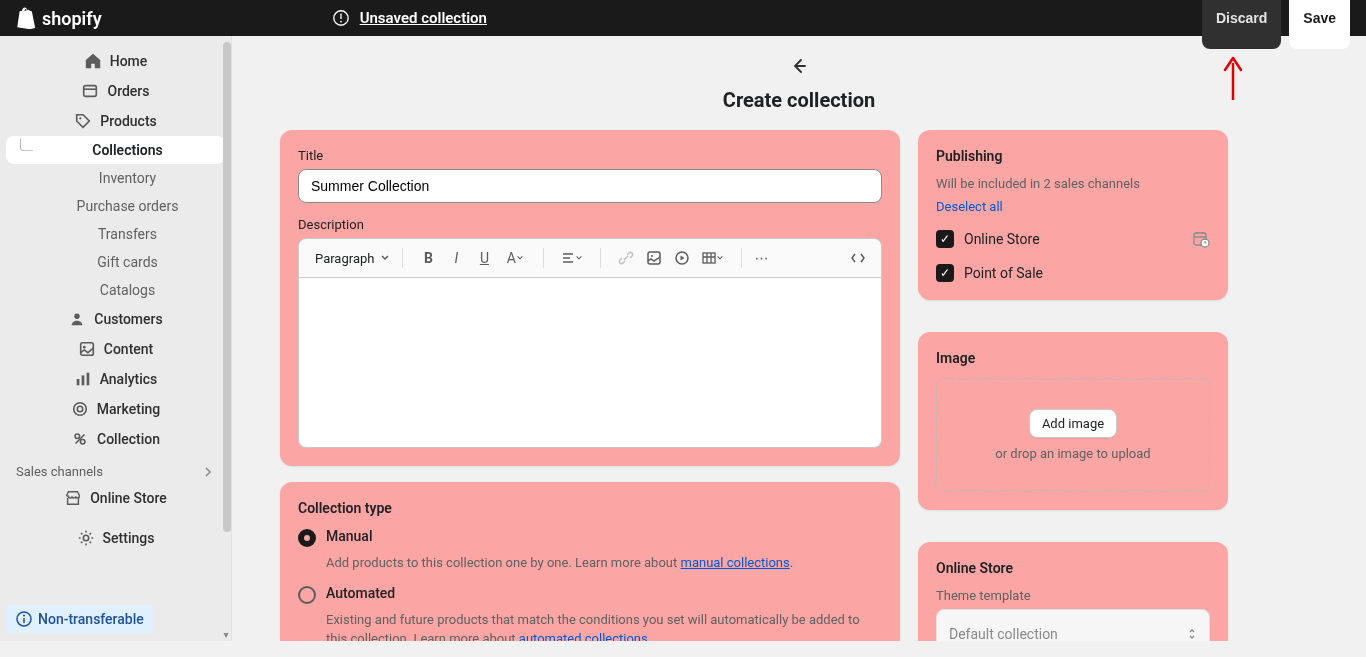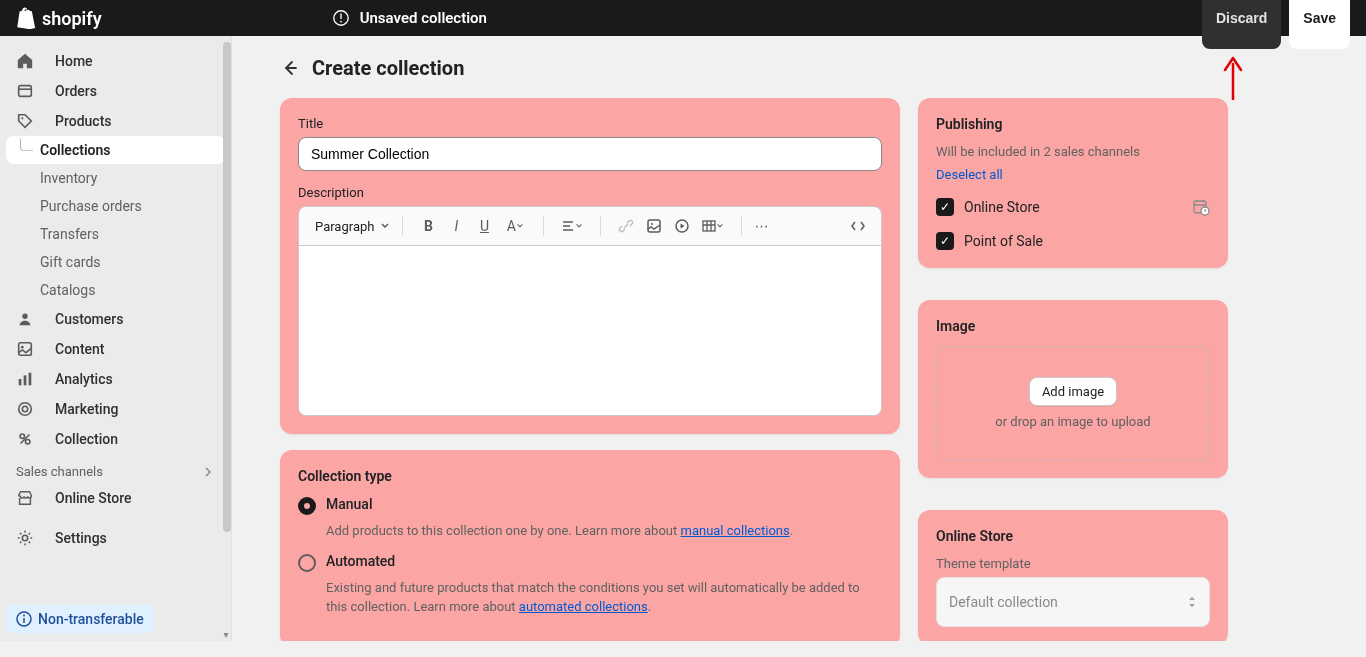--- a/index.html
+++ b/index.html
@@ -1,43 +1,43 @@
 <!DOCTYPE html>
 <html><head>
 <meta charset="utf-8">
 <style>
 * { box-sizing: border-box; margin: 0; padding: 0; }
 body { font-family: -apple-system, BlinkMacSystemFont, "Segoe UI", Roboto, sans-serif; font-size: 14px; color: #202223; background: #f1f1f1; width: 1366px; height: 657px; overflow: hidden; }
 
 .topbar { background: #1a1a1a; height: 36px; display: flex; align-items: center; padding: 0 16px; color: #fff; }
 .logo { display: flex; align-items: center; gap: 6px; font-weight: 600; font-size: 18px; }
 .logo svg { width: 20px; height: 22px; }
-.tb-center { margin-left: 230px; display: flex; align-items: flex-end; gap: 10px; font-weight: 600; font-size: 15px; }
+.tb-center { margin-left: 230px; display: flex; align-items: flex-end; gap: 10px; font-weight: 600; font-size: 15px; text-decoration: underline; }
 .tb-actions { margin-left: auto; display: flex; gap: 8px; }
 .btn { border: none; border-radius: 8px; padding: 23px 14px; font-weight: 600; font-size: 14px; cursor: pointer; }
 .btn-dark { background: #303030; color: #e3e3e3; }
 .btn-light { background: #fff; color: #1a1a1a; }
 
 .container { display: flex; height: calc(100% - 52px); }
 .sidebar { width: 232px; background: #ebebeb; padding: 10px 6px; display: flex; flex-direction: column; position: relative; border-right: 1px solid #e1e1e1; }
 .sidebar-scroll { position: absolute; right: 0; top: 0; width: 10px; height: 100%; }
 .sb-thumb { position: absolute; right: 0; top: 6px; width: 8px; height: 490px; background: #c8c8c8; border-radius: 4px; }
 .sb-arrow { position: absolute; right: 0; bottom: 0; width: 10px; height: 14px; display: flex; align-items: center; justify-content: center; color: #8a8a8a; font-size: 10px; }
-.nav-item { display: flex; align-items: center; gap: 21px; padding: 6px 10px; border-radius: 8px; cursor: pointer; font-weight: 500; color: #303030; }
+.nav-item { display: flex; align-items: center; gap: 8px; padding: 6px 10px; border-radius: 8px; cursor: pointer; font-weight: 500; color: #303030; justify-content: center; }
 .nav-item svg { width: 18px; height: 18px; flex-shrink: 0; }
 .nav-sub { padding-left: 34px; font-weight: 400; color: #616161; }
 .nav-sub.active { background: #fff; font-weight: 600; color: #202223; position: relative; }
 .nav-sub.active::before { content: ""; position: absolute; left: 14px; top: 50%; width: 12px; height: 12px; border-left: 1.5px solid #b5b5b5; border-bottom: 1.5px solid #b5b5b5; border-bottom-left-radius: 4px; transform: translateY(-90%); }
 .nav-section { padding: 10px 10px 4px; color: #616161; font-size: 13px; display: flex; justify-content: space-between; align-items: center; gap: 44px; }
 .nav-section svg { width: 14px; height: 14px; }
 .badge-nt { position: absolute; bottom: 8px; left: 6px; background: #e0f0ff; color: #1f5199; padding: 6px 10px; border-radius: 4px; display: flex; align-items: center; gap: 6px; font-weight: 500; }
 .badge-nt svg { width: 16px; height: 16px; }
 
 .main { flex: 1; padding: 20px 48px; overflow-y: auto; display: flex; gap: 18px; align-items: flex-start; }
-.page-title-row { display: flex; align-items: center; gap: 12px; margin-bottom: 18px; }
+.page-title-row { display: flex; align-items: center; gap: 12px; margin-bottom: 18px; flex-direction: column; }
 .page-title-row svg { width: 20px; height: 20px; cursor: pointer; }
 .page-title { font-size: 20px; font-weight: 700; }
 .col-main { flex: 1; max-width: 620px; }
 .col-side { width: 310px; display: flex; flex-direction: column; gap: 16px; }
 
 .card { background: #fca5a5; border-radius: 12px; padding: 18px; box-shadow: 0 1px 2px rgba(0,0,0,0.08); margin-bottom: 16px; }
 .label { font-size: 13px; margin-bottom: 6px; display: block; }
 .input { width: 100%; border: 1px solid #8a8a8a; border-radius: 8px; padding: 8px 12px; font-size: 14px; }
 .toolbar { border: 1px solid #c9c9c9; border-radius: 8px 8px 0 0; padding: 6px 10px; display: flex; align-items: center; gap: 6px; background: #fafafa; }
 .tb-group { display: flex; align-items: center; gap: 2px; padding: 0 6px; }

